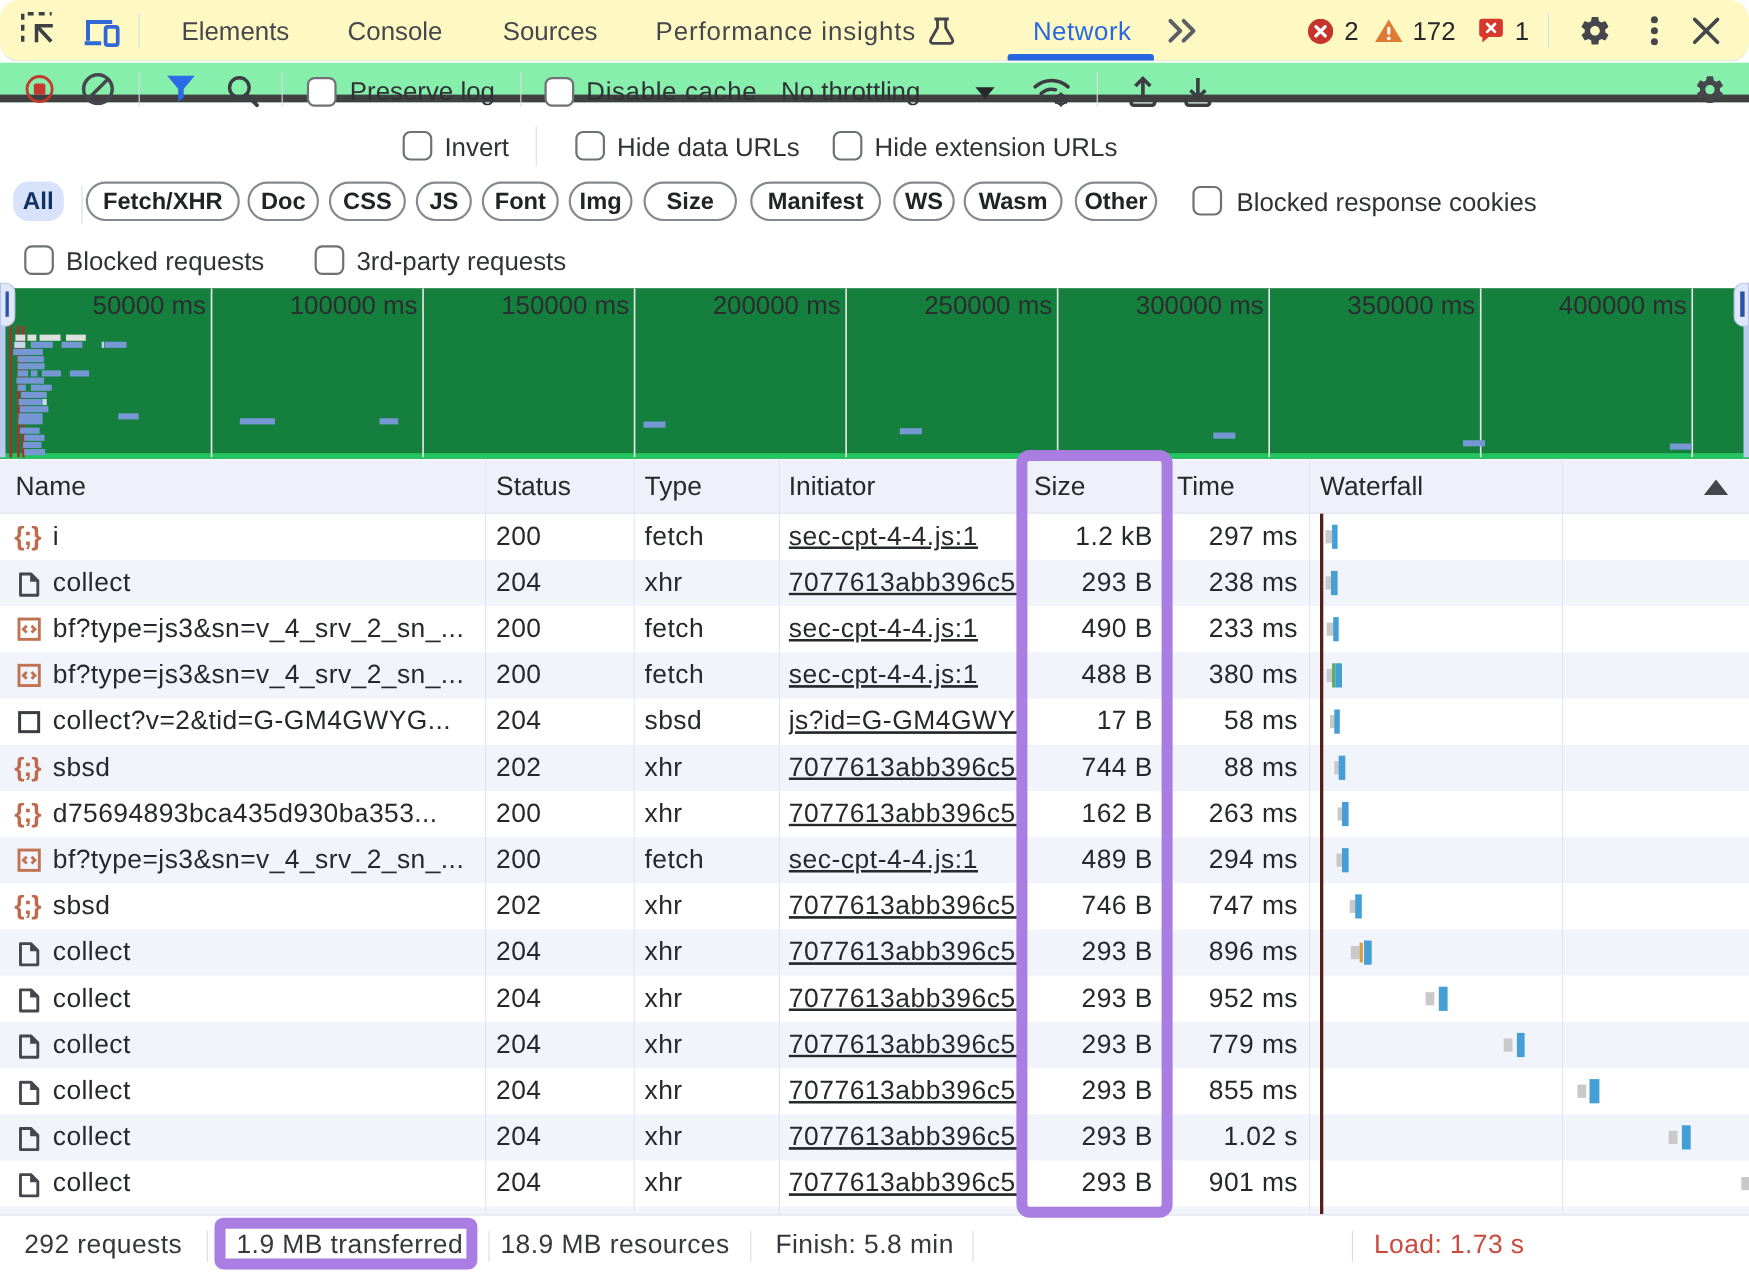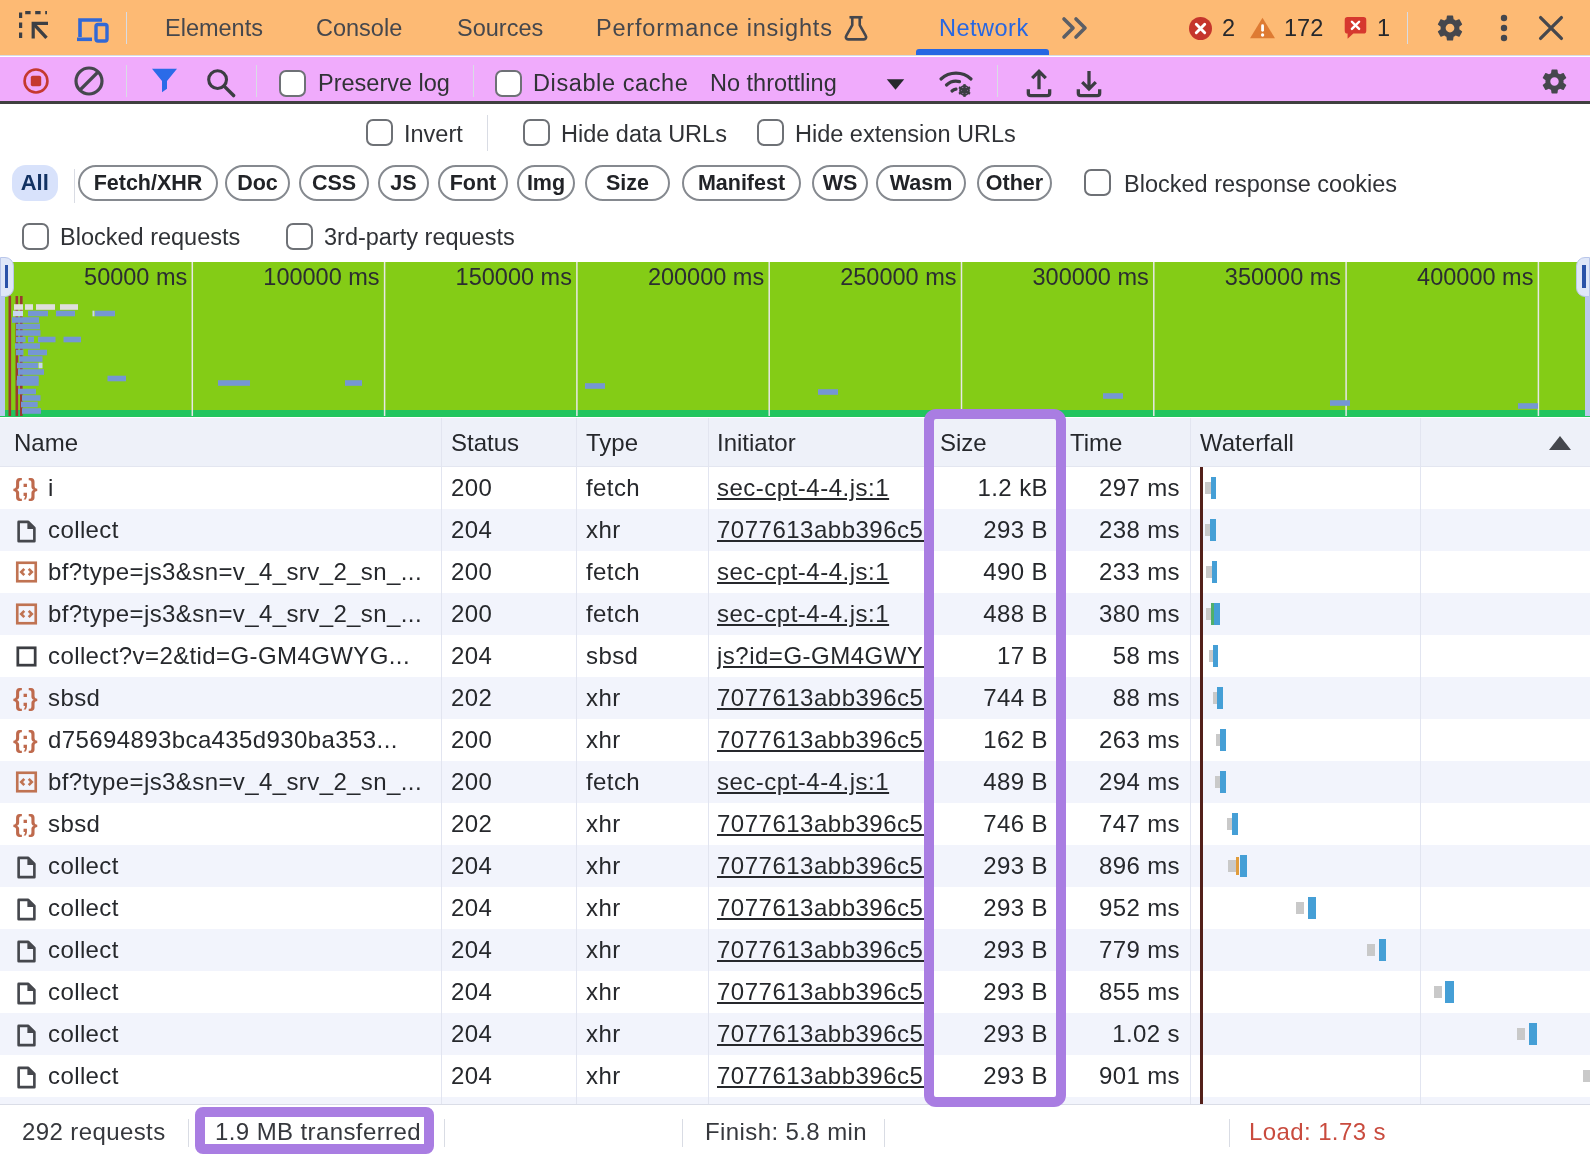--- a/index.html
+++ b/index.html
@@ -1,22 +1,22 @@
 <!DOCTYPE html>
 <html><head><meta charset="utf-8">
 <style>
 * { margin:0; padding:0; box-sizing:border-box; }
 html,body { width:1590px; height:1159px; overflow:hidden; }
 body { font-family:"Liberation Sans", sans-serif; color:#1f2125; background:#fff; position:relative; }
-.tabbar { position:absolute; left:0; top:0; width:1590px; height:56px; background:#fdba74; border-bottom:1px solid #d9dce6; }
-.toolbar { position:absolute; left:0; top:57px; width:1590px; height:47px; background:#f0abfc; border-bottom:3px solid #404040; }
+.tabbar { position:absolute; left:0; top:0; width:1590px; height:56px; background:#fef9c3; border-bottom:1px solid #d9dce6;border-radius:17px; }
+.toolbar { position:absolute; left:0; top:57px; width:1590px; height:36px; background:#86efac; border-bottom:7px solid #404040; }
 .frow { position:absolute; left:0; top:105px; width:1590px; height:55px; background:#fff; }
 .prow { position:absolute; left:0; top:160px; width:1590px; height:52px; background:#fff; }
 .brow { position:absolute; left:0; top:212px; width:1590px; height:50px; background:#fff; }
-.overview { position:absolute; left:0; top:262px; width:1590px; height:155px; background:#84cc16; border-bottom:7px solid #22c55e;text-decoration:underline; }
+.overview { position:absolute; left:0; top:262px; width:1590px; height:155px; background:#15803d; border-bottom:5px solid #22c55e;text-decoration:underline; }
 .thead { position:absolute; left:0; top:418px; width:1590px; height:49px; background:#eef1f9; border-bottom:1px solid #e3e6f0; }
 .tbody { position:absolute; left:0; top:467px; width:1590px; height:637px; }
 .statusbar { position:absolute; left:0; top:1104px; width:1590px; height:55px; background:#fff; border-top:1px solid #dadde7; }
 .tab { position:absolute; top:0; height:56px; line-height:57px; font-size:23.5px; color:#45474d; white-space:nowrap; }
 .vsep { position:absolute; width:1px; background:#d9dce4; }
 .cb { position:absolute; width:27px; height:27px; border:2.5px solid #6e7176; border-radius:7px; background:#fff; }
 .lbl { position:absolute; font-size:23.5px; color:#303236; white-space:nowrap; }
 .pill { position:absolute; top:5px; height:35.5px; line-height:32.5px; border:2px solid #85898f; border-radius:18px; font-size:21.5px; font-weight:700; color:#212327; text-align:center; }
 .hcell { position:absolute; top:0; height:49px; line-height:49px; font-size:24px; color:#26282c; }
 .row { position:absolute; left:0; width:1590px; height:42px; }
@@ -458,19 +458,20 @@
     <div class="colline" style="left:1060px;top:0;height:637px"></div>
     <div class="colline" style="left:1190px;top:0;height:637px"></div>
     <div class="colline" style="left:1420px;top:0;height:637px"></div>
     <div style="position:absolute;left:1200px;top:0;width:3px;height:637px;background:#53201a"></div>
   </div>
 <div class="statusbar">
     <div class="sbitem" style="left:22px">292 requests</div>
     <div class="vsep" style="left:188px;top:14px;height:28px"></div>
     <div class="sbitem" style="left:215px">1.9 MB transferred</div>
     <div class="vsep" style="left:444px;top:14px;height:28px"></div>
+    <div class="sbitem" style="left:455px">18.9 MB resources</div>
     <div class="vsep" style="left:682px;top:14px;height:28px"></div>
     <div class="sbitem" style="left:705px">Finish: 5.8 min</div>
     <div class="vsep" style="left:884px;top:14px;height:28px"></div>
     <div class="vsep" style="left:1229px;top:14px;height:28px"></div>
     <div class="sbitem" style="left:1249px;color:#c94b3e">Load: 1.73 s</div>
   </div>
 <div class="prect" style="left:924px;top:409px;width:142px;height:698px"></div>
 <div class="prect" style="left:195px;top:1107px;width:239px;height:47px;border-radius:8px"></div>
 </body></html>

